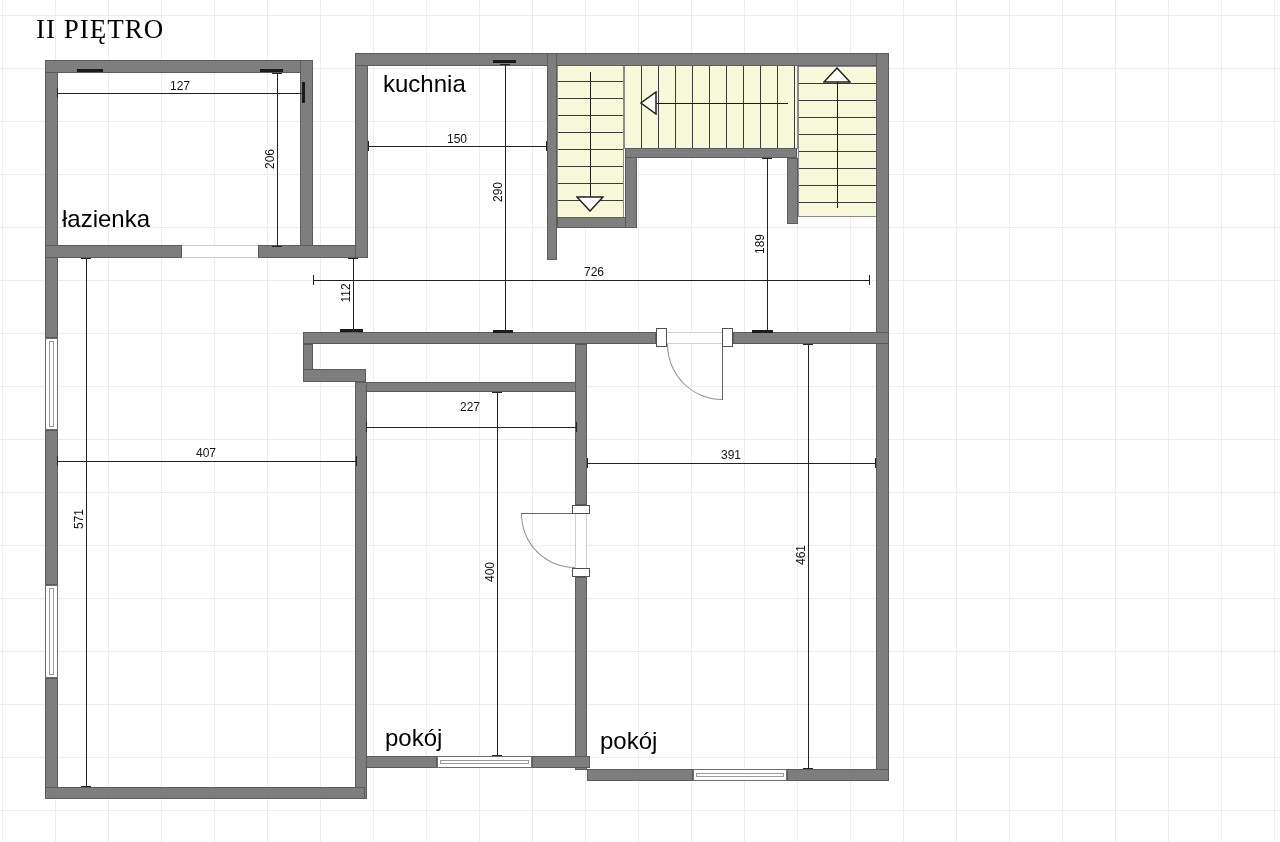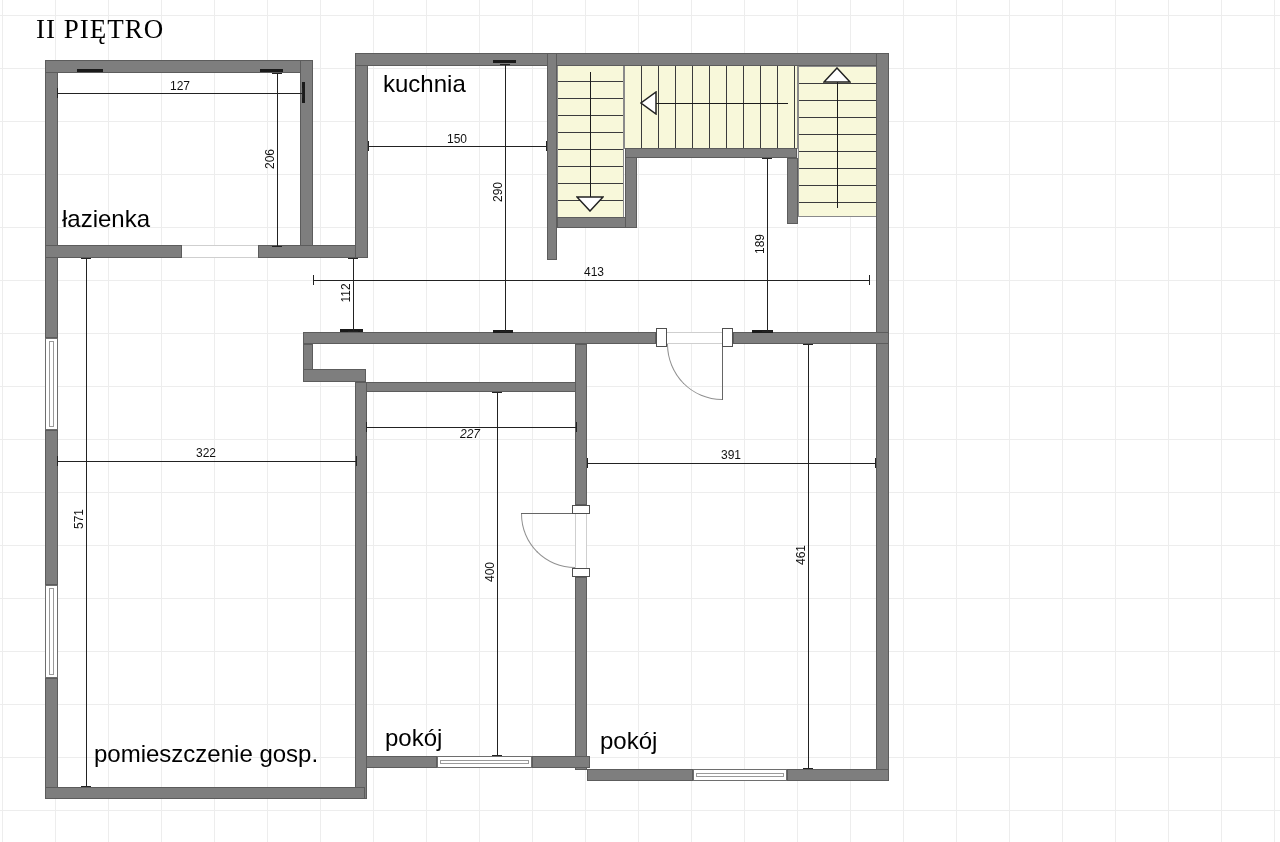--- a/index.html
+++ b/index.html
@@ -169,29 +169,28 @@
   <div class="dtick" style="left:492px;top:755px;width:10px;height:1px;"></div>
 
   <div class="dline" style="left:808px;top:344px;width:1px;height:425px;"></div>
   <div class="dtick" style="left:803px;top:344px;width:10px;height:1px;"></div>
   <div class="dtick" style="left:803px;top:768px;width:10px;height:1px;"></div>
 
   <div class="dlab" style="left:150px;top:79px;">127</div>
   <div class="dlab v" style="left:250px;top:152px;">206</div>
   <div class="dlab" style="left:427px;top:132px;">150</div>
   <div class="dlab v" style="left:478px;top:185px;">290</div>
-  <div class="dlab" style="left:564px;top:265px;">413</div>
+  <div class="dlab" style="left:564px;top:265px;">726</div>
   <div class="dlab v" style="left:326px;top:286px;">112</div>
   <div class="dlab v" style="left:740px;top:237px;">189</div>
-  <div class="dlab" style="left:440px;top:427px;font-style:italic;">227</div>
-  <div class="dlab" style="left:176px;top:446px;">322</div>
+  <div class="dlab" style="left:440px;top:400px;">227</div>
+  <div class="dlab" style="left:176px;top:446px;">407</div>
   <div class="dlab" style="left:701px;top:448px;">391</div>
   <div class="dlab v" style="left:59px;top:512px;">571</div>
   <div class="dlab v" style="left:470px;top:565px;">400</div>
   <div class="dlab v" style="left:781px;top:548px;">461</div>
 
   <div class="rlab" style="left:383px;top:70px;">kuchnia</div>
   <div class="rlab" style="left:62px;top:205px;">łazienka</div>
-  <div class="rlab" style="left:94px;top:740px;">pomieszczenie gosp.</div>
   <div class="rlab" style="left:385px;top:724px;">pokój</div>
   <div class="rlab" style="left:600px;top:727px;">pokój</div>
 
 </div>
 
 </body></html>

